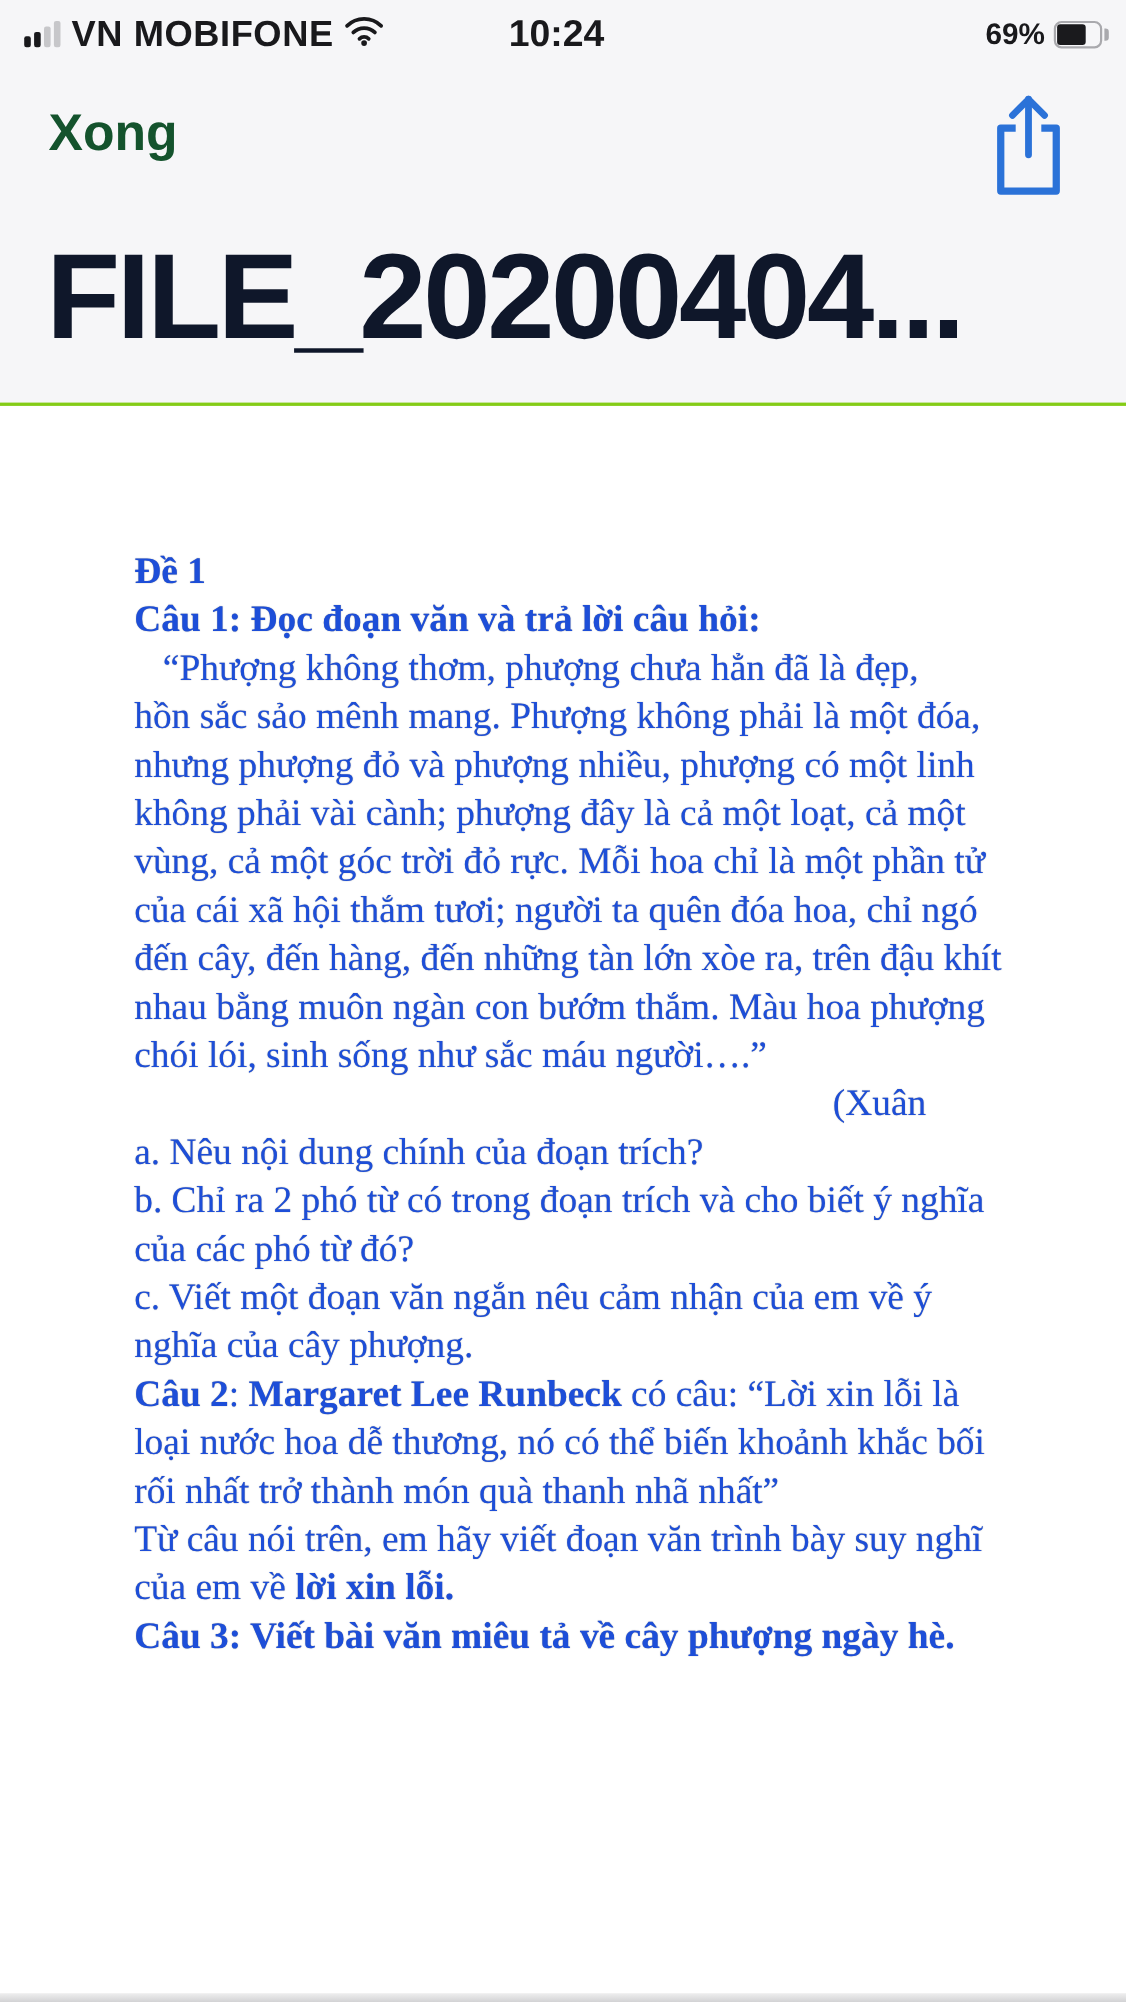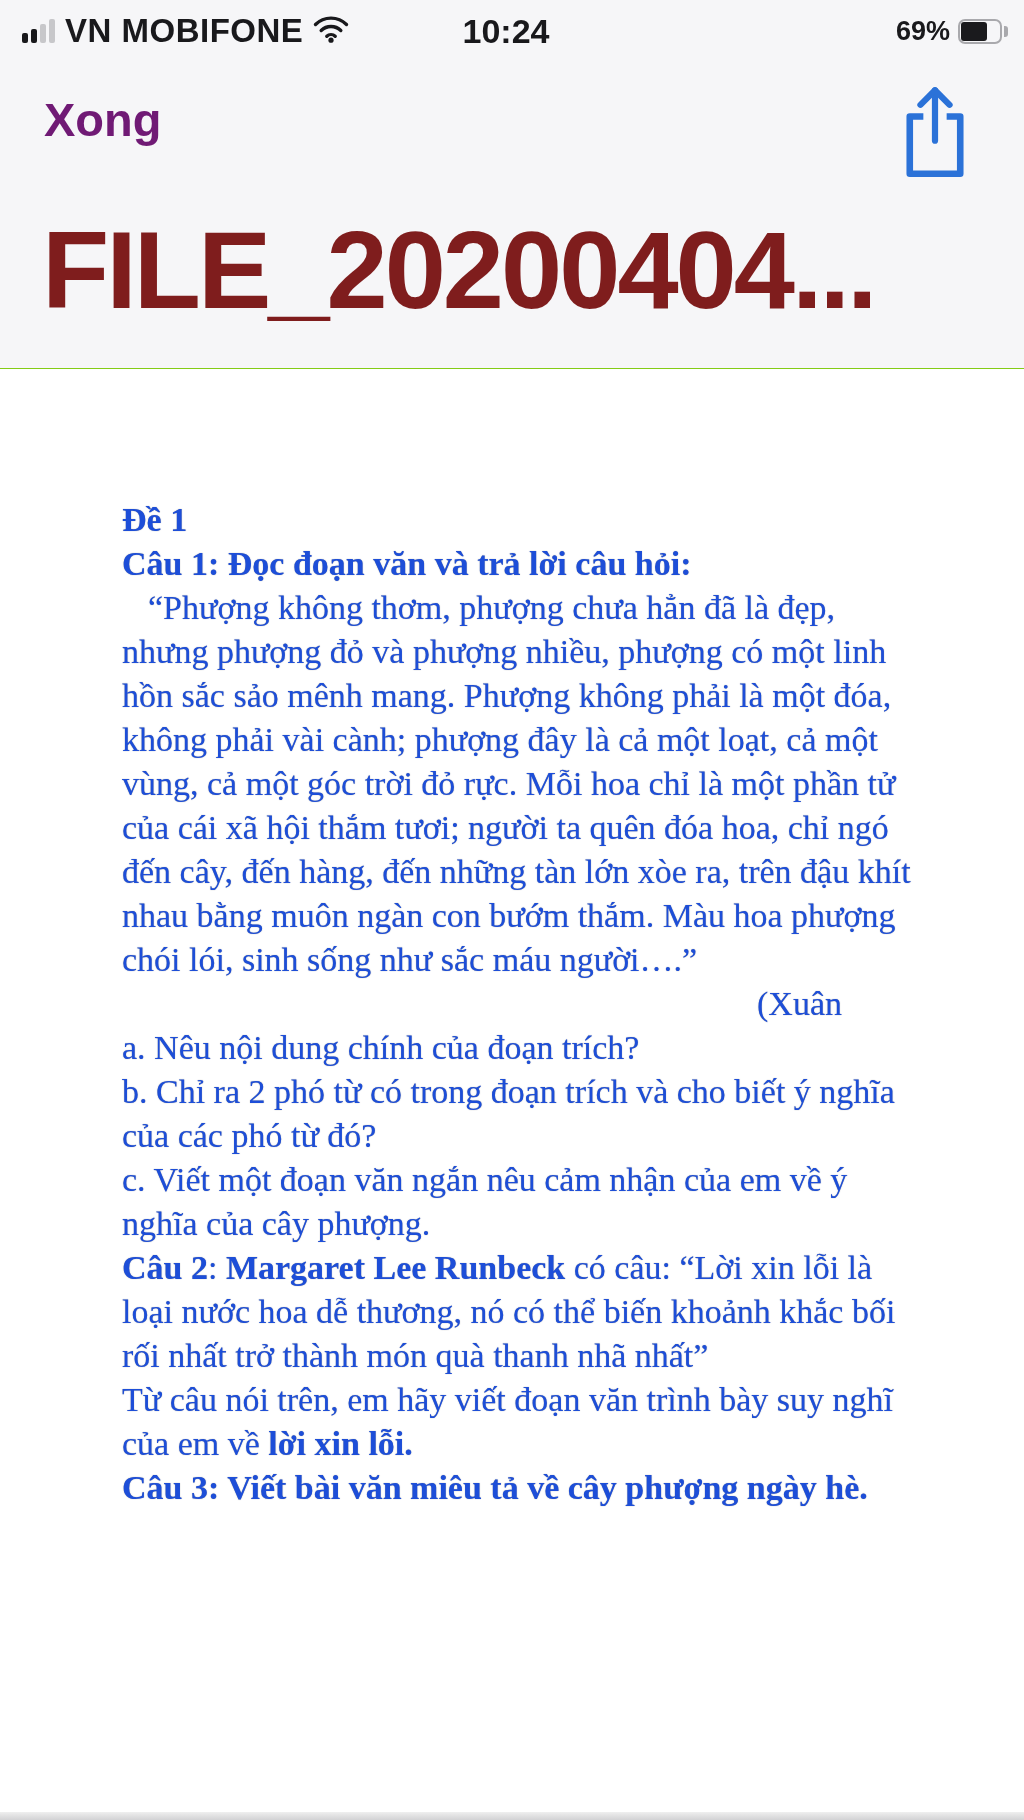--- a/index.html
+++ b/index.html
@@ -2,21 +2,21 @@
 <html><head>
 <meta charset="utf-8">
 <style>
   * { margin:0; padding:0; box-sizing:border-box; }
   html,body { width:1024px; height:1820px; overflow:hidden; background:#fff;
               font-family:"Liberation Sans", sans-serif; }
   .screen { position:relative; width:1024px; height:1820px; background:#ffffff; }
 
   
   .header { position:absolute; top:0; left:0; width:1024px; height:369px;
-            background:#f6f6f8; border-bottom:1px solid #84cc16; }
+            background:#f6f6f8; border-bottom:3px solid #84cc16; }
 
   .statusbar { position:absolute; top:0; left:0; width:1024px; height:62px; color:#19191c; }
   .sb-left  { position:absolute; left:22px; top:0; height:62px; display:flex; align-items:center; gap:10px; }
   .sb-center{ position:absolute; left:0; right:12px; top:0; height:62px; display:flex; align-items:center; justify-content:center; }
   .sb-right { position:absolute; right:16px; top:0; height:62px; display:flex; align-items:center; gap:8px; }
   .carrier  { font-size:33px; font-weight:bold; letter-spacing:0.5px; }
   .time     { font-size:34px; font-weight:bold; }
   .batt-pct { font-size:27px; font-weight:bold; }
 
   .signal { display:flex; align-items:flex-end; gap:3px; height:24px; }
@@ -28,27 +28,27 @@
   .battery { position:relative; width:50px; height:25px; }
   .batt-body { position:absolute; left:0; top:0; width:44px; height:25px;
                border:2.5px solid #a9a9ad; border-radius:7px; background:#f6f6f8; }
   .batt-fill { position:absolute; left:3px; top:3px; height:13px; height:calc(100% - 6px);
                background:#1a1a1d; border-radius:3px; max-width:32px; }
   .batt-nub  { position:absolute; right:0; top:7px; width:4px; height:11px;
                background:#a9a9ad; border-radius:0 3px 3px 0; }
 
   .done-btn { position:absolute; left:44px; top:92px; background:none; border:none;
               font-family:"Liberation Sans", sans-serif;
-              font-size:47px; font-weight:bold; color:#701a75; cursor:pointer; }
+              font-size:47px; font-weight:bold; color:#14532d; cursor:pointer; }
   .share-btn { position:absolute; right:56px; top:84px; background:none; border:none;
                width:66px; height:96px; cursor:pointer; padding:0; }
 
   .file-title { position:absolute; left:42px; top:206px; width:950px;
                 font-size:110px; font-weight:bold; letter-spacing:-3px;
-                color:#7f1d1d; white-space:nowrap; overflow:hidden; }
+                color:#0f172a; white-space:nowrap; overflow:hidden; }
 
   
   .doc { position:absolute; top:370px; left:0; width:1024px; height:1442px;
          background:#ffffff; overflow:hidden; }
   .doc-text { position:absolute; left:122px; top:128px; width:792px;
               font-family:"Liberation Serif", serif; font-size:34px; line-height:44px;
               color:#1d4ed8; text-shadow:0 0 1px rgba(60,60,60,0.55); }
   .doc-line { white-space:nowrap; }
   .doc-line.indent { padding-left:26px; }
   .doc-line.right  { text-align:right; padding-right:72px; }
@@ -108,22 +108,22 @@
     </button>
 
     <div class="file-title">FILE_20200404...</div>
   </div>
 
   <div class="doc">
     <div class="doc-text">
         <div class="doc-line"><span class="b">Đề 1</span></div>
         <div class="doc-line"><span class="b">Câu 1: Đọc đoạn văn và trả lời câu hỏi:</span></div>
         <div class="doc-line indent"><span>“Phượng không thơm, phượng chưa hẳn đã là đẹp,</span></div>
+        <div class="doc-line"><span>hồn sắc sảo mênh mang. Phượng không phải là một đóa,</span></div>
         <div class="doc-line"><span>nhưng phượng đỏ và phượng nhiều, phượng có một linh</span></div>
-        <div class="doc-line"><span>hồn sắc sảo mênh mang. Phượng không phải là một đóa,</span></div>
         <div class="doc-line"><span>không phải vài cành; phượng đây là cả một loạt, cả một</span></div>
         <div class="doc-line"><span>vùng, cả một góc trời đỏ rực. Mỗi hoa chỉ là một phần tử</span></div>
         <div class="doc-line"><span>của cái xã hội thắm tươi; người ta quên đóa hoa, chỉ ngó</span></div>
         <div class="doc-line"><span>đến cây, đến hàng, đến những tàn lớn xòe ra, trên đậu khít</span></div>
         <div class="doc-line"><span>nhau bằng muôn ngàn con bướm thắm. Màu hoa phượng</span></div>
         <div class="doc-line"><span>chói lói, sinh sống như sắc máu người….”</span></div>
         <div class="doc-line right"><span>(Xuân</span></div>
         <div class="doc-line"><span>a. Nêu nội dung chính của đoạn trích?</span></div>
         <div class="doc-line"><span>b. Chỉ ra 2 phó từ có trong đoạn trích và cho biết ý nghĩa</span></div>
         <div class="doc-line"><span>của các phó từ đó?</span></div>

